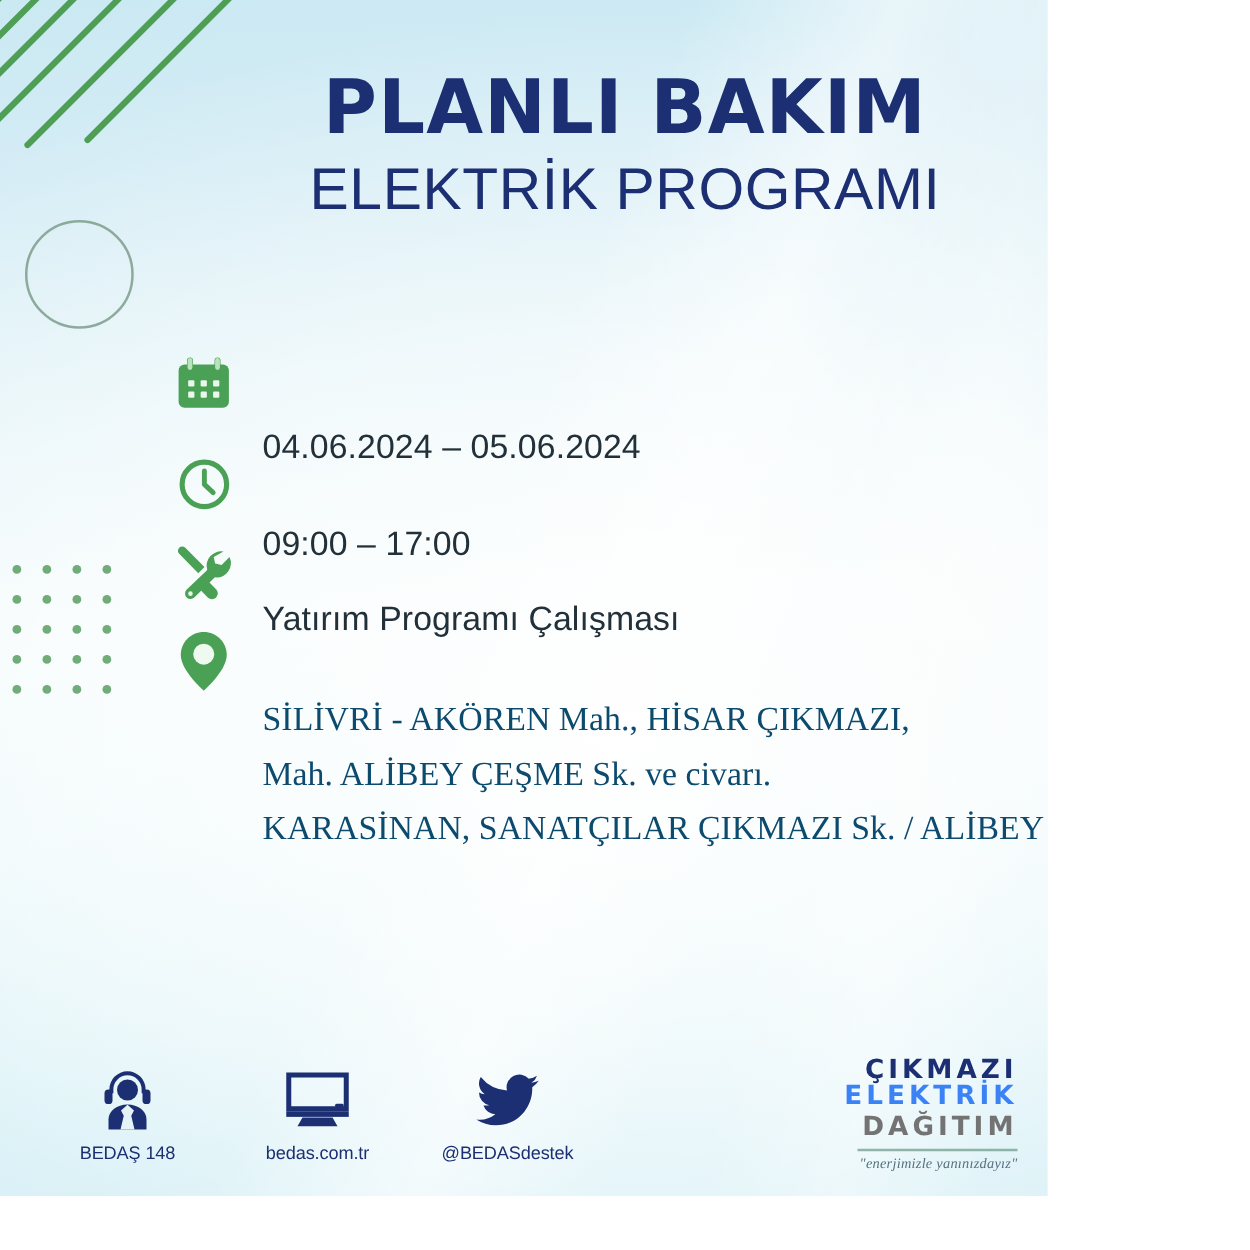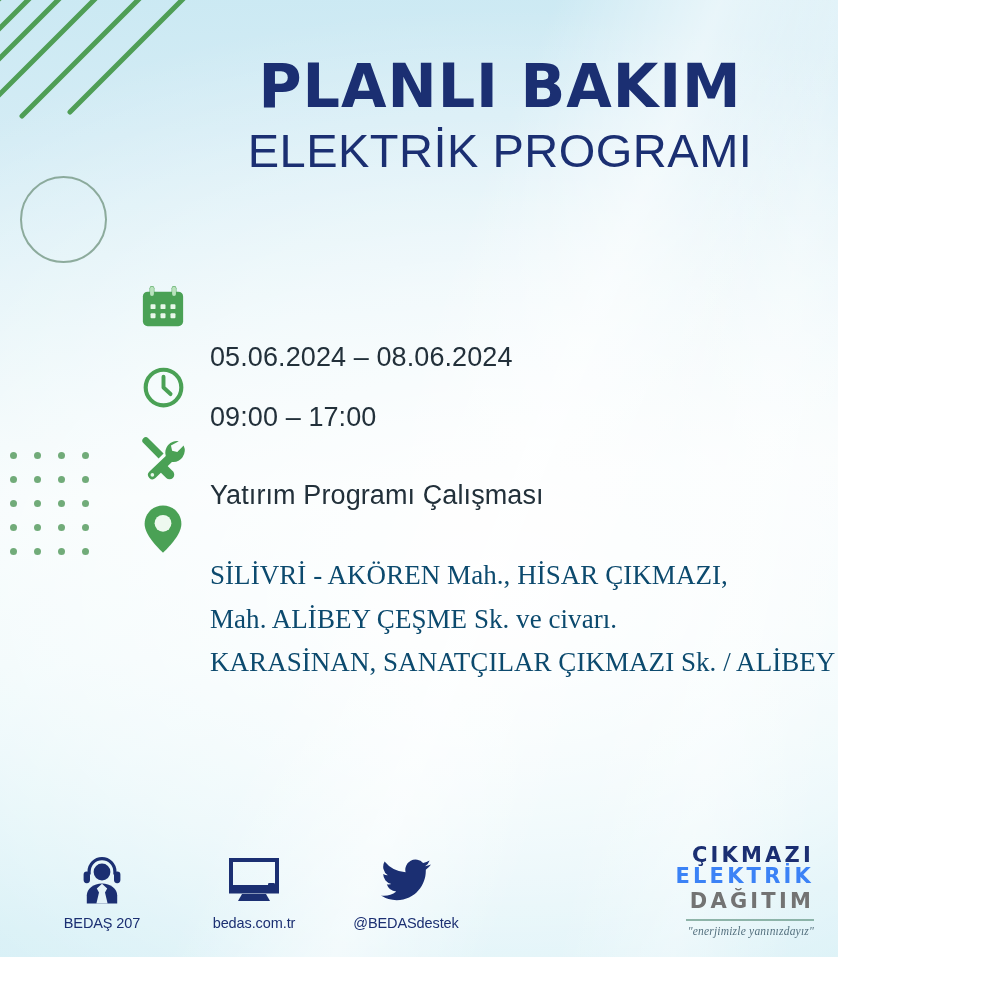--- a/index.html
+++ b/index.html
@@ -150,21 +150,21 @@
     width: 730px;
   }
   .line {
     font-family: "Liberation Sans", sans-serif;
     color: #22303a;
     font-size: 27px;
     letter-spacing: 0.1px;
     white-space: nowrap;
   }
   .line-date { position: absolute; top: 64px; left: 0; }
-  .line-time { position: absolute; top: 124px; left: 0; }
+  .line-time { position: absolute; top: 142px; left: 0; }
   .line-work { position: absolute; top: 202px; left: 0; }
 
   .address {
     position: absolute;
     left: 78px; top: 276px;
     width: 760px;
     font-family: Liberation Serif, serif;
     color: #0c4a6e;
     font-size: 27px;
     line-height: 1.62;
@@ -347,21 +347,21 @@
       <div class="icon-slot icon-pin">
         <svg width="42" height="50" viewBox="0 0 42 50" aria-hidden="true">
           <path d="M21 1.5 C10.8 1.5 2.6 9.7 2.6 19.9 C2.6 32.3 21 48.5 21 48.5 C21 48.5 39.4 32.3 39.4 19.9 C39.4 9.7 31.2 1.5 21 1.5 z" fill="#4aa155"></path>
           <circle cx="21" cy="19.3" r="8.4" fill="#eef9ef"></circle>
         </svg>
       </div>
 
     </div>
 
     <div class="text-col">
-      <div class="line line-date">05.06.2024 –  08.06.2024</div>
+      <div class="line line-date">04.06.2024 –  05.06.2024</div>
       <div class="line line-time">09:00 – 17:00</div>
       <div class="line line-work">Yatırım Programı Çalışması</div>
     </div>
 
     <div class="address">
       <span class="addr-line">SİLİVRİ - AKÖREN Mah., HİSAR ÇIKMAZI,</span>
       <span class="addr-line">Mah. ALİBEY ÇEŞME Sk.  ve civarı.</span>
       <span class="addr-line">KARASİNAN, SANATÇILAR ÇIKMAZI Sk. / ALİBEY</span>
     </div>
 
@@ -375,21 +375,21 @@
           <g fill="#1b2f72">
             <path d="M8.5 17.5 a14.5 14.5 0 0 1 29 0 v3 h-3.2 v-3 a11.3 11.3 0 0 0 -22.6 0 v3 H8.5 z"></path>
             <rect x="4.6" y="17.6" width="6.4" height="11.6" rx="3.1"></rect>
             <rect x="35" y="17.6" width="6.4" height="11.6" rx="3.1"></rect>
             <circle cx="23" cy="18" r="8.4"></circle>
             <path d="M23 29.5 c-8.4 0 -15.2 5.3 -15.2 11.8 v8.2 h30.4 v-8.2 C38.2 34.8 31.4 29.5 23 29.5 z"></path>
           </g>
           <path d="M23 29.8 l-5.2 4.6 2.2 4.2 -2.6 11.0 h11.2 l-2.6 -11.0 2.2 -4.2 z" fill="#e4f3f8"></path>
         </svg>
       </div>
-      <div class="cl">BEDAŞ 207</div>
+      <div class="cl">BEDAŞ 148</div>
     </div>
 
     <div class="contact">
       <div class="ci">
         <svg width="54" height="48" viewBox="0 0 54 48" aria-hidden="true">
           <g fill="#1b2f72">
             <path d="M2 2 h50 v31 H2 z M6 6 v23 h42 V6 z"></path>
             <rect x="2" y="33" width="50" height="4.5"></rect>
             <path d="M15 38 h24 l4 7 H11 z"></path>
             <rect x="41" y="27" width="7" height="2.6" rx="1.3"></rect>

